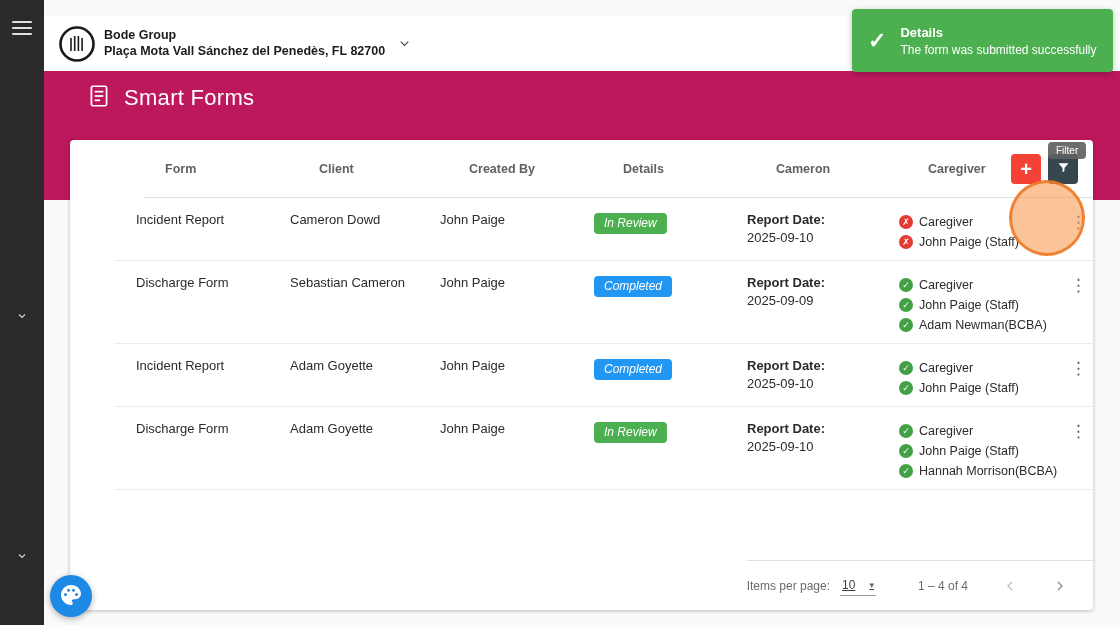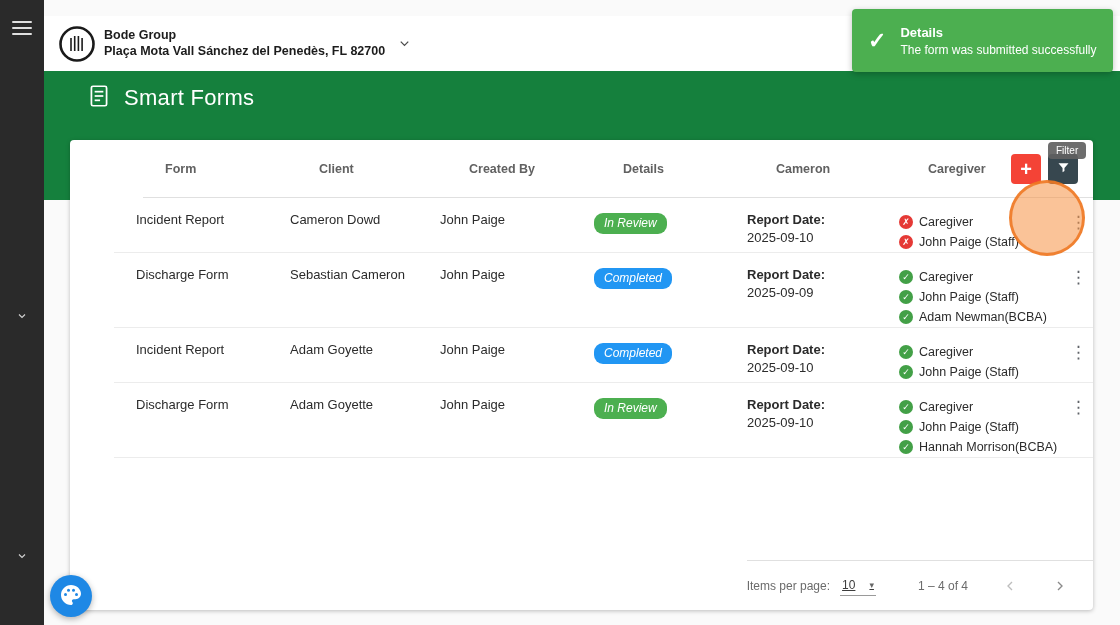--- a/index.html
+++ b/index.html
@@ -18,37 +18,37 @@
   .side-chev { position:absolute; left:0; width:44px; display:flex; justify-content:center; cursor:pointer; }
   .side-chev.c1 { top:310px; } .side-chev.c2 { top:550px; }
   
   .topbar { position:absolute; left:44px; top:16px; width:1076px; height:55px; background:#ffffff; z-index:3;
             display:flex; align-items:center; padding-left:14px; }
   .logo { width:38px; height:38px; flex:0 0 38px; }
   .org { margin-left:8px; line-height:1.25; }
   .org div { font-size:12.5px; font-weight:bold; color:#1c1c1c; white-space:nowrap; }
   .org-chev { margin-left:12px; cursor:pointer; display:flex; align-items:center; }
   
-  .blueband { position:absolute; left:44px; top:55px; width:1076px; height:145px; background:#15803d; z-index:1; }
+  .blueband { position:absolute; left:44px; top:55px; width:1076px; height:145px; background:#be185d; z-index:1; }
   .page-title-row { display:flex; align-items:center; gap:12px; padding:28px 0 0 42px; }
   .page-title { color:#ffffff; font-size:22px; font-weight:500; letter-spacing:.3px; }
   
   .card { position:absolute; left:70px; top:140px; width:1023px; height:470px; background:#fff; border-radius:4px;
           box-shadow:0 1px 4px rgba(0,0,0,.25); z-index:4; display:flex; flex-direction:column;align-items:flex-end; }
   .grid { display:grid; grid-template-columns:154px 150px 154px 153px 152px 165px 1fr; padding-left:22px; }
   .thead { position:relative; height:58px; align-items:center; border-bottom:1px solid #e0e0e0; flex:0 0 auto; }
   .thead .hcell { font-size:12.5px; color:#616161; font-weight:bold; }
   .hdr-actions { position:absolute; right:15px; top:14px; display:flex; gap:7px; }
   .sq-btn { width:30px; height:30px; border:none; border-radius:4px; display:flex; align-items:center; justify-content:center;
             cursor:pointer; color:#fff; }
   .add-btn { background:#f44336; font-size:20px; font-weight:bold; line-height:1; }
   .filter-btn { background:#37474f; }
-  .trow { border-bottom:1px solid #ececec; padding-top:11px; padding-bottom:0; align-items:start; }
+  .trow { border-bottom:1px solid #ececec; padding-top:11px; padding-bottom:8px; align-items:start; }
   .cell { font-size:13px; color:#2b2b2b; padding-top:3px; }
-  .badge { display:inline-block; font-size:12px; font-style:italic; color:#fff; padding:3px 10px 4px; border-radius:9px; margin-top:1px; }
+  .badge { display:inline-block; font-size:12px; font-style:italic; color:#fff; padding:3px 10px 4px; border-radius:4px; margin-top:1px; }
   .rd-label { font-weight:bold; font-size:13px; }
   .rd-date { font-size:13px; margin-top:3px; }
   .sig { display:flex; align-items:center; gap:6px; font-size:12.5px; line-height:20px; white-space:nowrap; }
   .sig-icon { width:14px; height:14px; border-radius:50%; color:#fff; font-size:9px; display:inline-flex;
               align-items:center; justify-content:center; flex:0 0 14px; }
   .sig-ok { background:#43a047; } .sig-no { background:#e53935; }
   .kebab { font-size:17px; color:#5f6368; cursor:pointer; padding:0 6px; line-height:1; display:inline-block; margin-top:2px; }
   .spacer { flex:1 1 auto; }
   
   .tfoot { flex:0 0 50px; border-top:1px solid #e0e0e0; display:flex; align-items:center; justify-content:flex-end;

